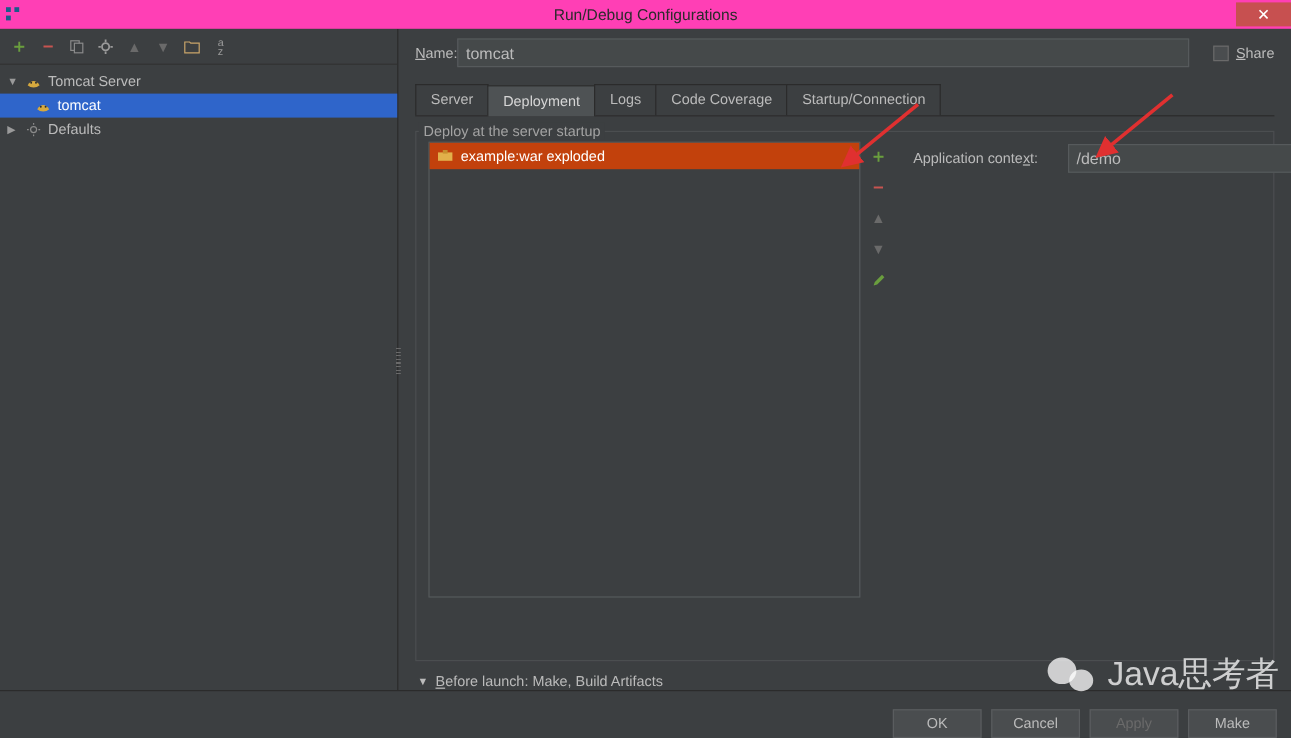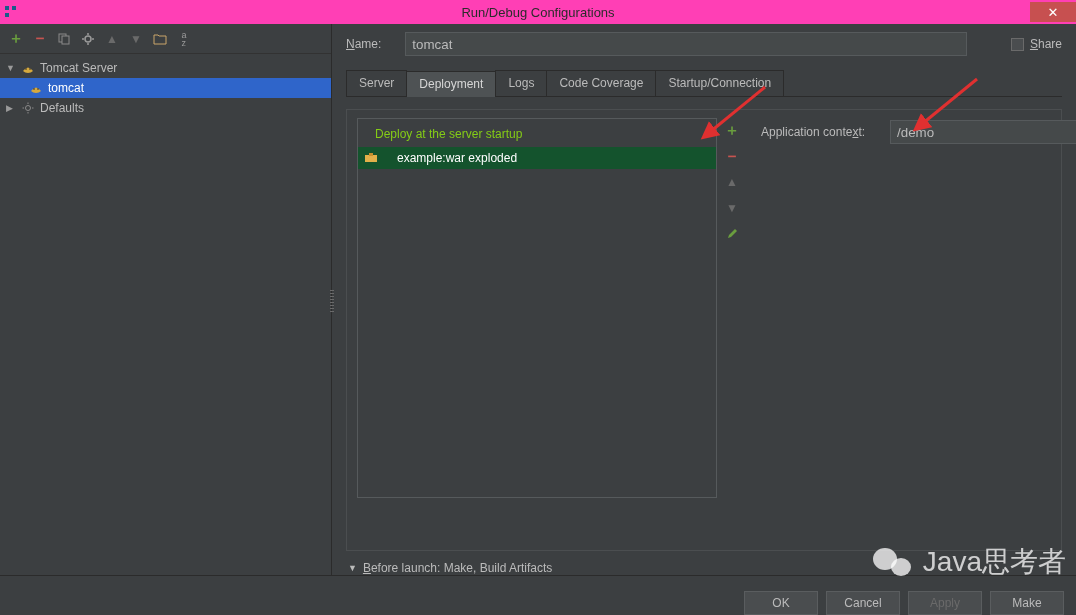--- a/index.html
+++ b/index.html
@@ -26,37 +26,37 @@
 .tree { flex:1; padding-top:4px; }
 .tree-row { height:20px; display:flex; align-items:center; padding-left:6px; gap:4px; cursor:pointer; }
 .tree-row.depth1 { padding-left:28px; }
 .tree-row.selected { background:#2f65ca; color:#fff; }
 .tree-caret { width:10px; color:#9a9a9a; font-size:9px; }
 .tree-icon { width:16px; display:flex; justify-content:center; }
 .tomcat-i { color:#d6a93e; }
 .defaults-i { color:#8a8a8a; }
 
 .main { flex:1; display:flex; flex-direction:column; padding:8px 14px 0 14px; position:relative; }
-.name-row { display:flex; align-items:center; gap:24px; }
+.name-row { display:flex; align-items:center; gap:0; }
 .name-row label { color:#bbbbbb; }
 .name-row .u { text-decoration:underline; }
 .name-input { flex:1; height:24px; background:#45494a; border:1px solid #565a5c; color:#bbbbbb; padding:0 6px; }
 .share-wrap { display:flex; align-items:center; gap:6px; margin-left:20px; }
 .share-box { width:13px; height:13px; border:1px solid #6a6a6a; background:#4a4d4f; }
 .share-lbl .u { text-decoration:underline; }
 
 .tabs { display:flex; margin-top:14px; border-bottom:1px solid #2b2b2b; }
 .tab { padding:5px 12px 6px; background:#3c3f41; border:1px solid #2b2b2b; border-bottom:none; color:#bbbbbb; margin-right:-1px; cursor:pointer; position:relative; }
 .tab.active { background:#4e5254; color:#d6d6d6; top:1px; }
 
 .deploy-area { flex:1; border:1px solid #4b4e50; margin-top:12px; padding:8px 10px 10px 10px; position:relative; background:#3c3f41; }
-.fieldset-label { position:absolute; top:-8px; left:24px; background:#3c3f41; padding:0 4px; color:#84cc16;margin-top:25px; }
+.fieldset-label { position:absolute; top:-8px; left:2px; background:#3c3f41; padding:0 4px; color:#a3a3a3; }
 .deploy-inner { display:flex; height:100%; }
 .deploy-list { width:360px; height:380px; background:#3c3f41; border:1px solid #565a5c; }
-.list-item { height:22px; display:flex; align-items:center; gap:19px; padding-left:6px; background:#14532d; color:#fff;margin-top:28px; }
+.list-item { height:22px; display:flex; align-items:center; gap:6px; padding-left:6px; background:#c2410c; color:#fff; }
 .war-icon { color:#e2b04a; }
 .deploy-btns { width:24px; display:flex; flex-direction:column; align-items:center; gap:10px; padding-top:4px; padding-left:6px; }
 .deploy-right { flex:1; padding-left:20px; padding-top:2px; }
 .app-ctx-row { display:flex; align-items:center; gap:25px; }
 .app-ctx-row label { color:#bbbbbb; }
 .app-ctx-row label .u { text-decoration:underline; }
 .combo { display:flex; width:152px; height:24px; }
 .combo input { flex:1; background:#45494a; border:1px solid #565a5c; color:#bbbbbb; padding:0 6px; }
 .combo .drop { width:18px; background:#4a4d4f; border:1px solid #565a5c; border-left:none; display:flex; align-items:center; justify-content:center; color:#9a9a9a; font-size:9px; }
 

